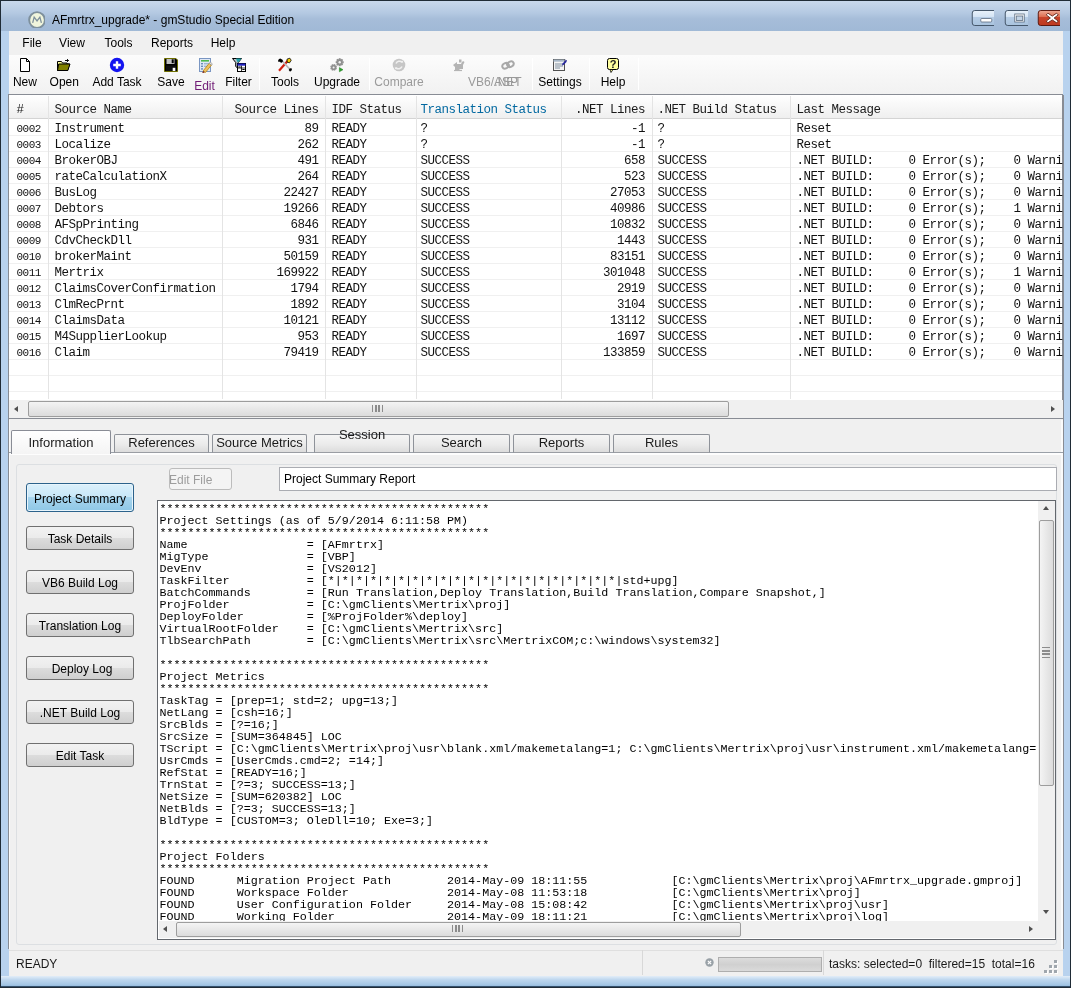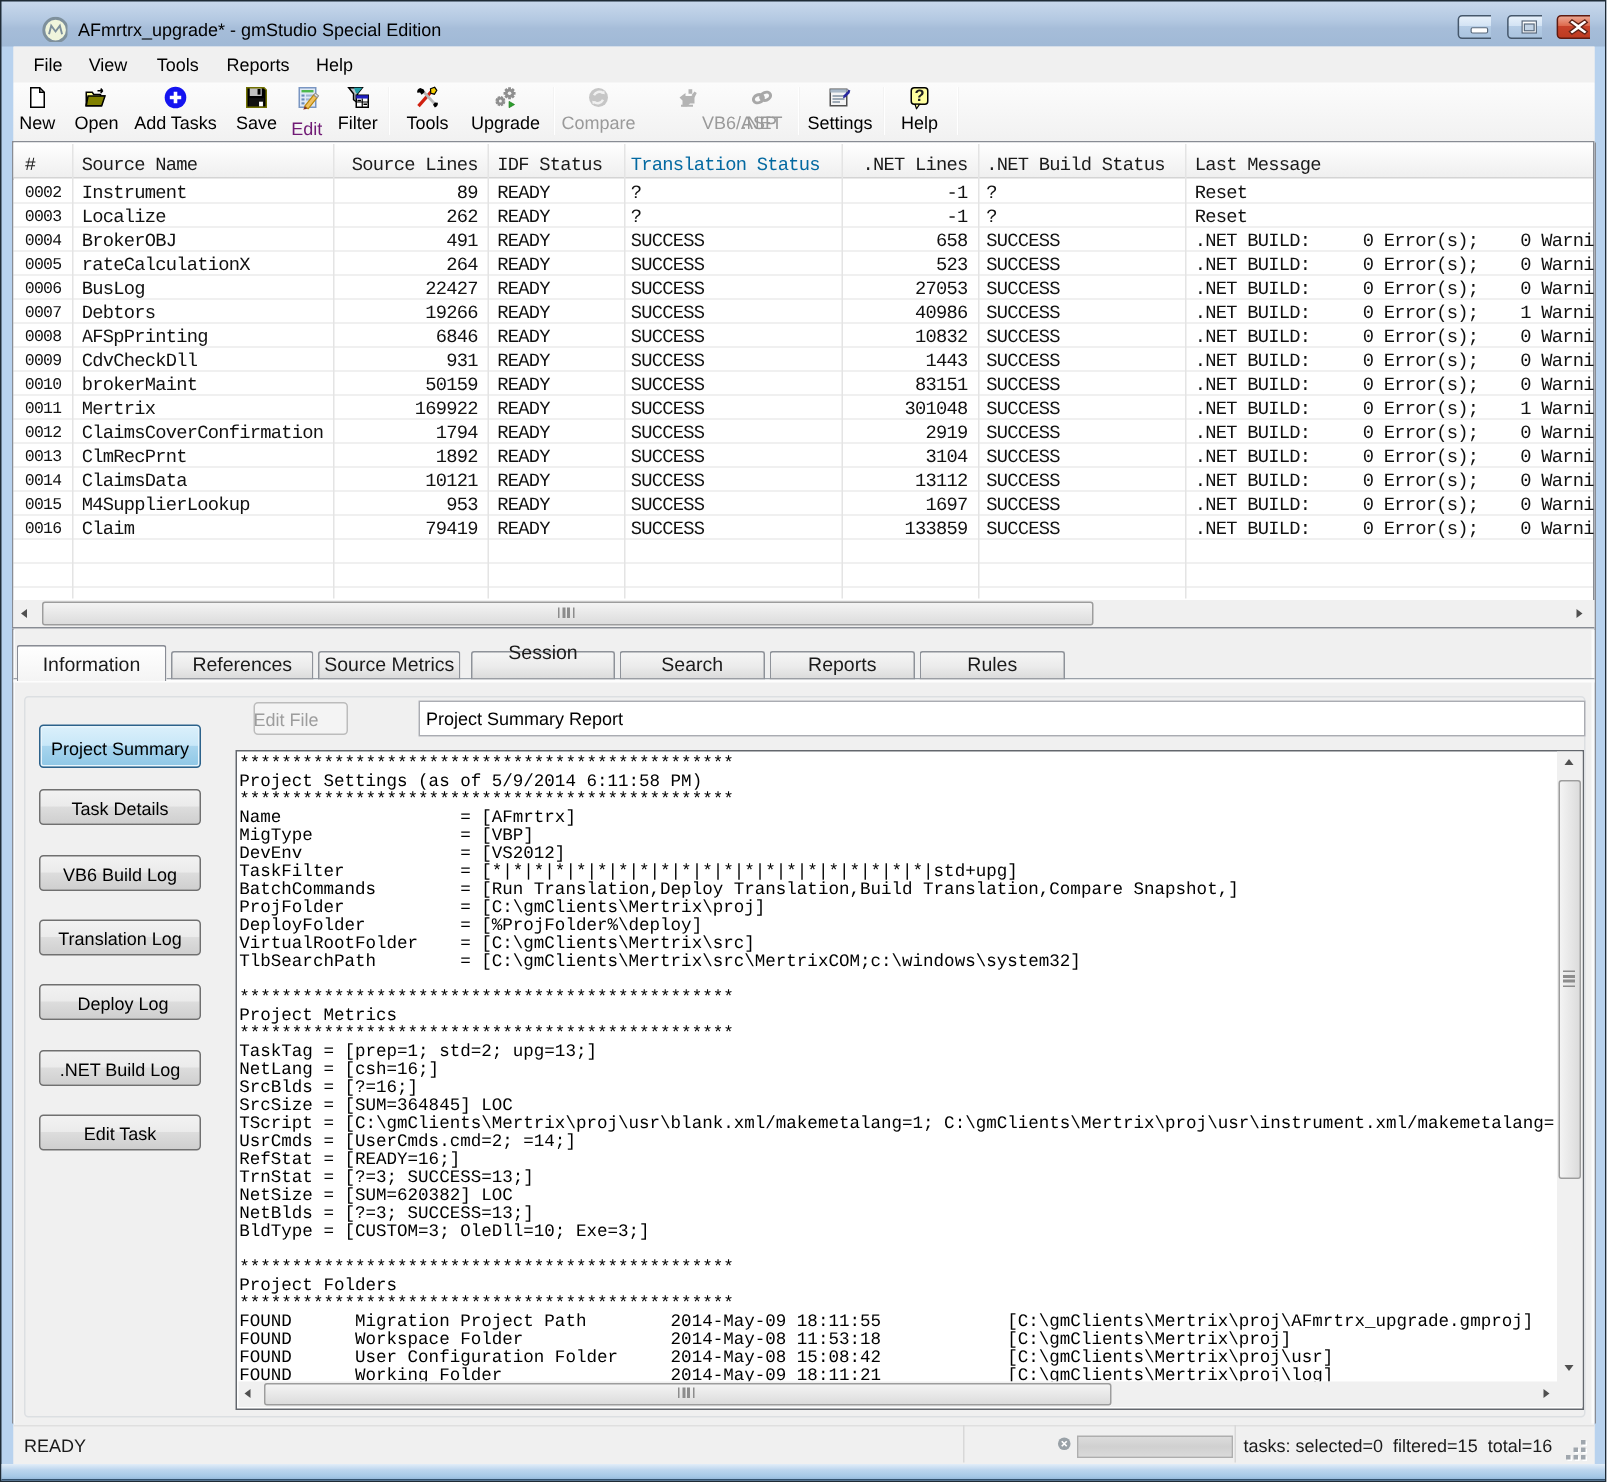--- a/index.html
+++ b/index.html
@@ -78,21 +78,21 @@
       <path d="M1.5 13.5 l1-6.5 h11 l-2 6.5z" fill="#808000" stroke="#000" stroke-width="1"></path>
       <path d="M1.5 13.5v-9h4l1 1.5h4.5v1" fill="#ffff99" stroke="#000"></path>
       <path d="M1.5 13.5 l1.2-6.5 h11.3 l-2.2 6.5z" fill="#808000" stroke="#000"></path>
       <path d="M9 3.5h3.5m0 0l-1.4-1.4m1.4 1.4l-1.4 1.4" fill="none" stroke="#000"></path>
     </svg></div>
 <div class="ab" style="left:4.299999999999997px;top:75px;width:120px;text-align:center;font-size:12px;color:#000">Open</div>
 <div class="ab" style="left:109px;top:57px;width:16px;height:16px"><svg width="16" height="16" viewBox="0 0 16 16">
       <circle cx="8" cy="8" r="7.2" fill="#1414f0"></circle>
       <path d="M8 4.2v7.6M4.2 8h7.6" stroke="#fff" stroke-width="2.4"></path>
     </svg></div>
-<div class="ab" style="left:57px;top:75px;width:120px;text-align:center;font-size:12px;color:#000">Add Tasks</div>
+<div class="ab" style="left:57px;top:75px;width:120px;text-align:center;font-size:12px;color:#000">Add Task</div>
 <div class="ab" style="left:163px;top:57px;width:16px;height:16px"><svg width="16" height="16" viewBox="0 0 16 16">
       <path d="M1.5 1.5h11.5l1.5 1.5v11.5h-13z" fill="#000"></path>
       <rect x="3.5" y="1.5" width="8" height="5.5" fill="#c0c0c0"></rect>
       <rect x="8.7" y="2.3" width="2" height="3.8" fill="#000"></rect>
       <rect x="3" y="8.5" width="10" height="6.5" fill="#101010"></rect>
       <rect x="9.7" y="10.8" width="2.6" height="3.2" fill="#fff"></rect>
       <path d="M1.5 1.5v13h13V3l-1.5-1.5z" fill="none" stroke="#707000"></path>
     </svg></div>
 <div class="ab" style="left:111px;top:75px;width:120px;text-align:center;font-size:12px;color:#000">Save</div>
 <div class="ab" style="left:196.5px;top:57px;width:16px;height:16px"><svg width="16" height="16" viewBox="0 0 16 16">

